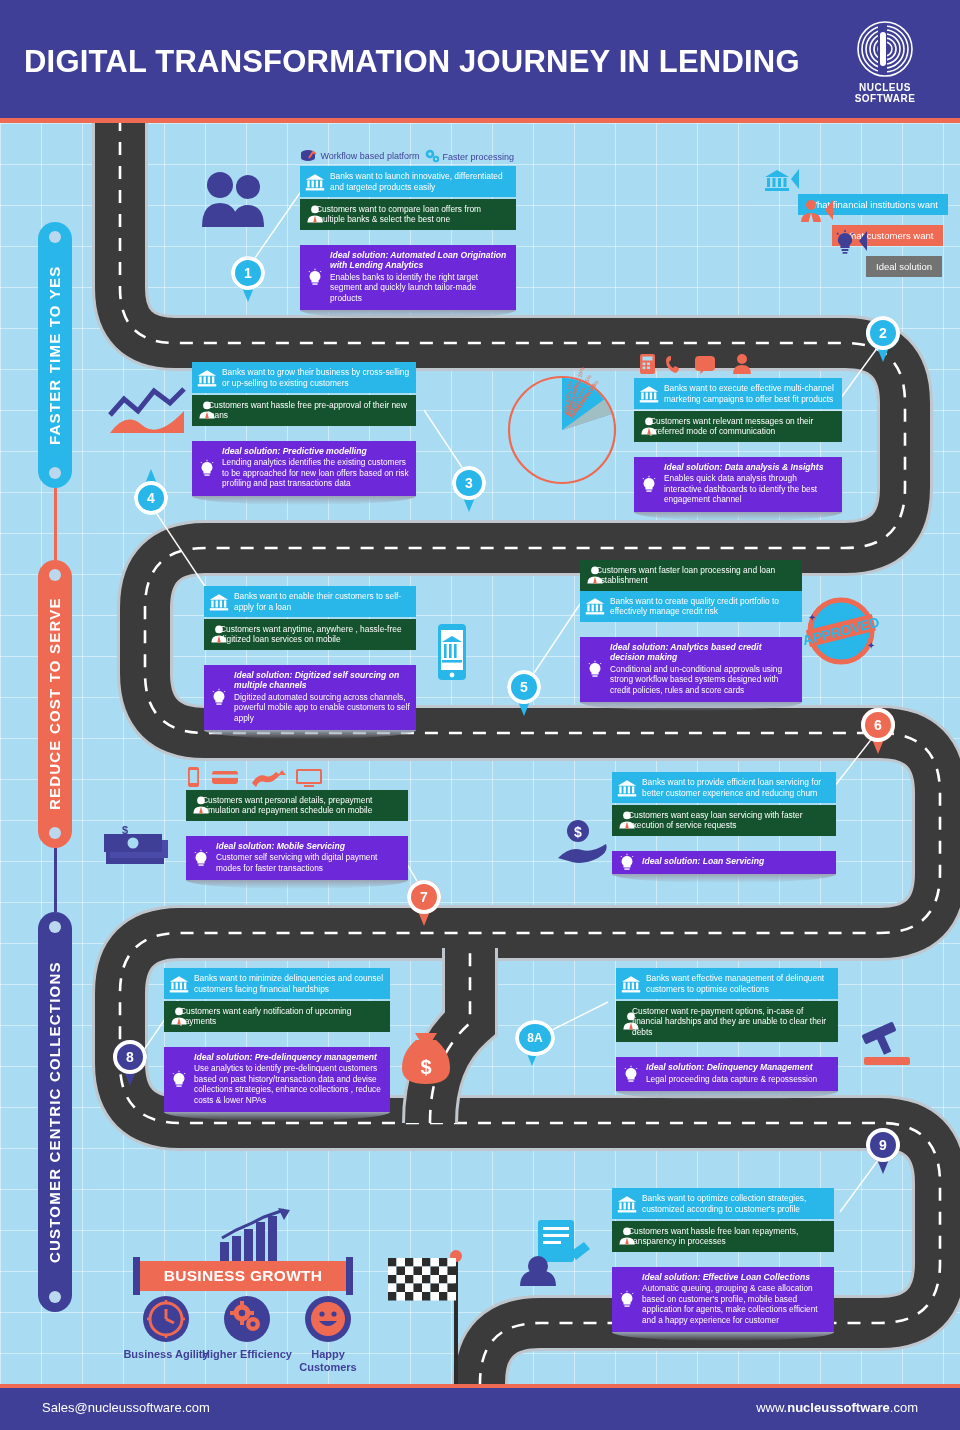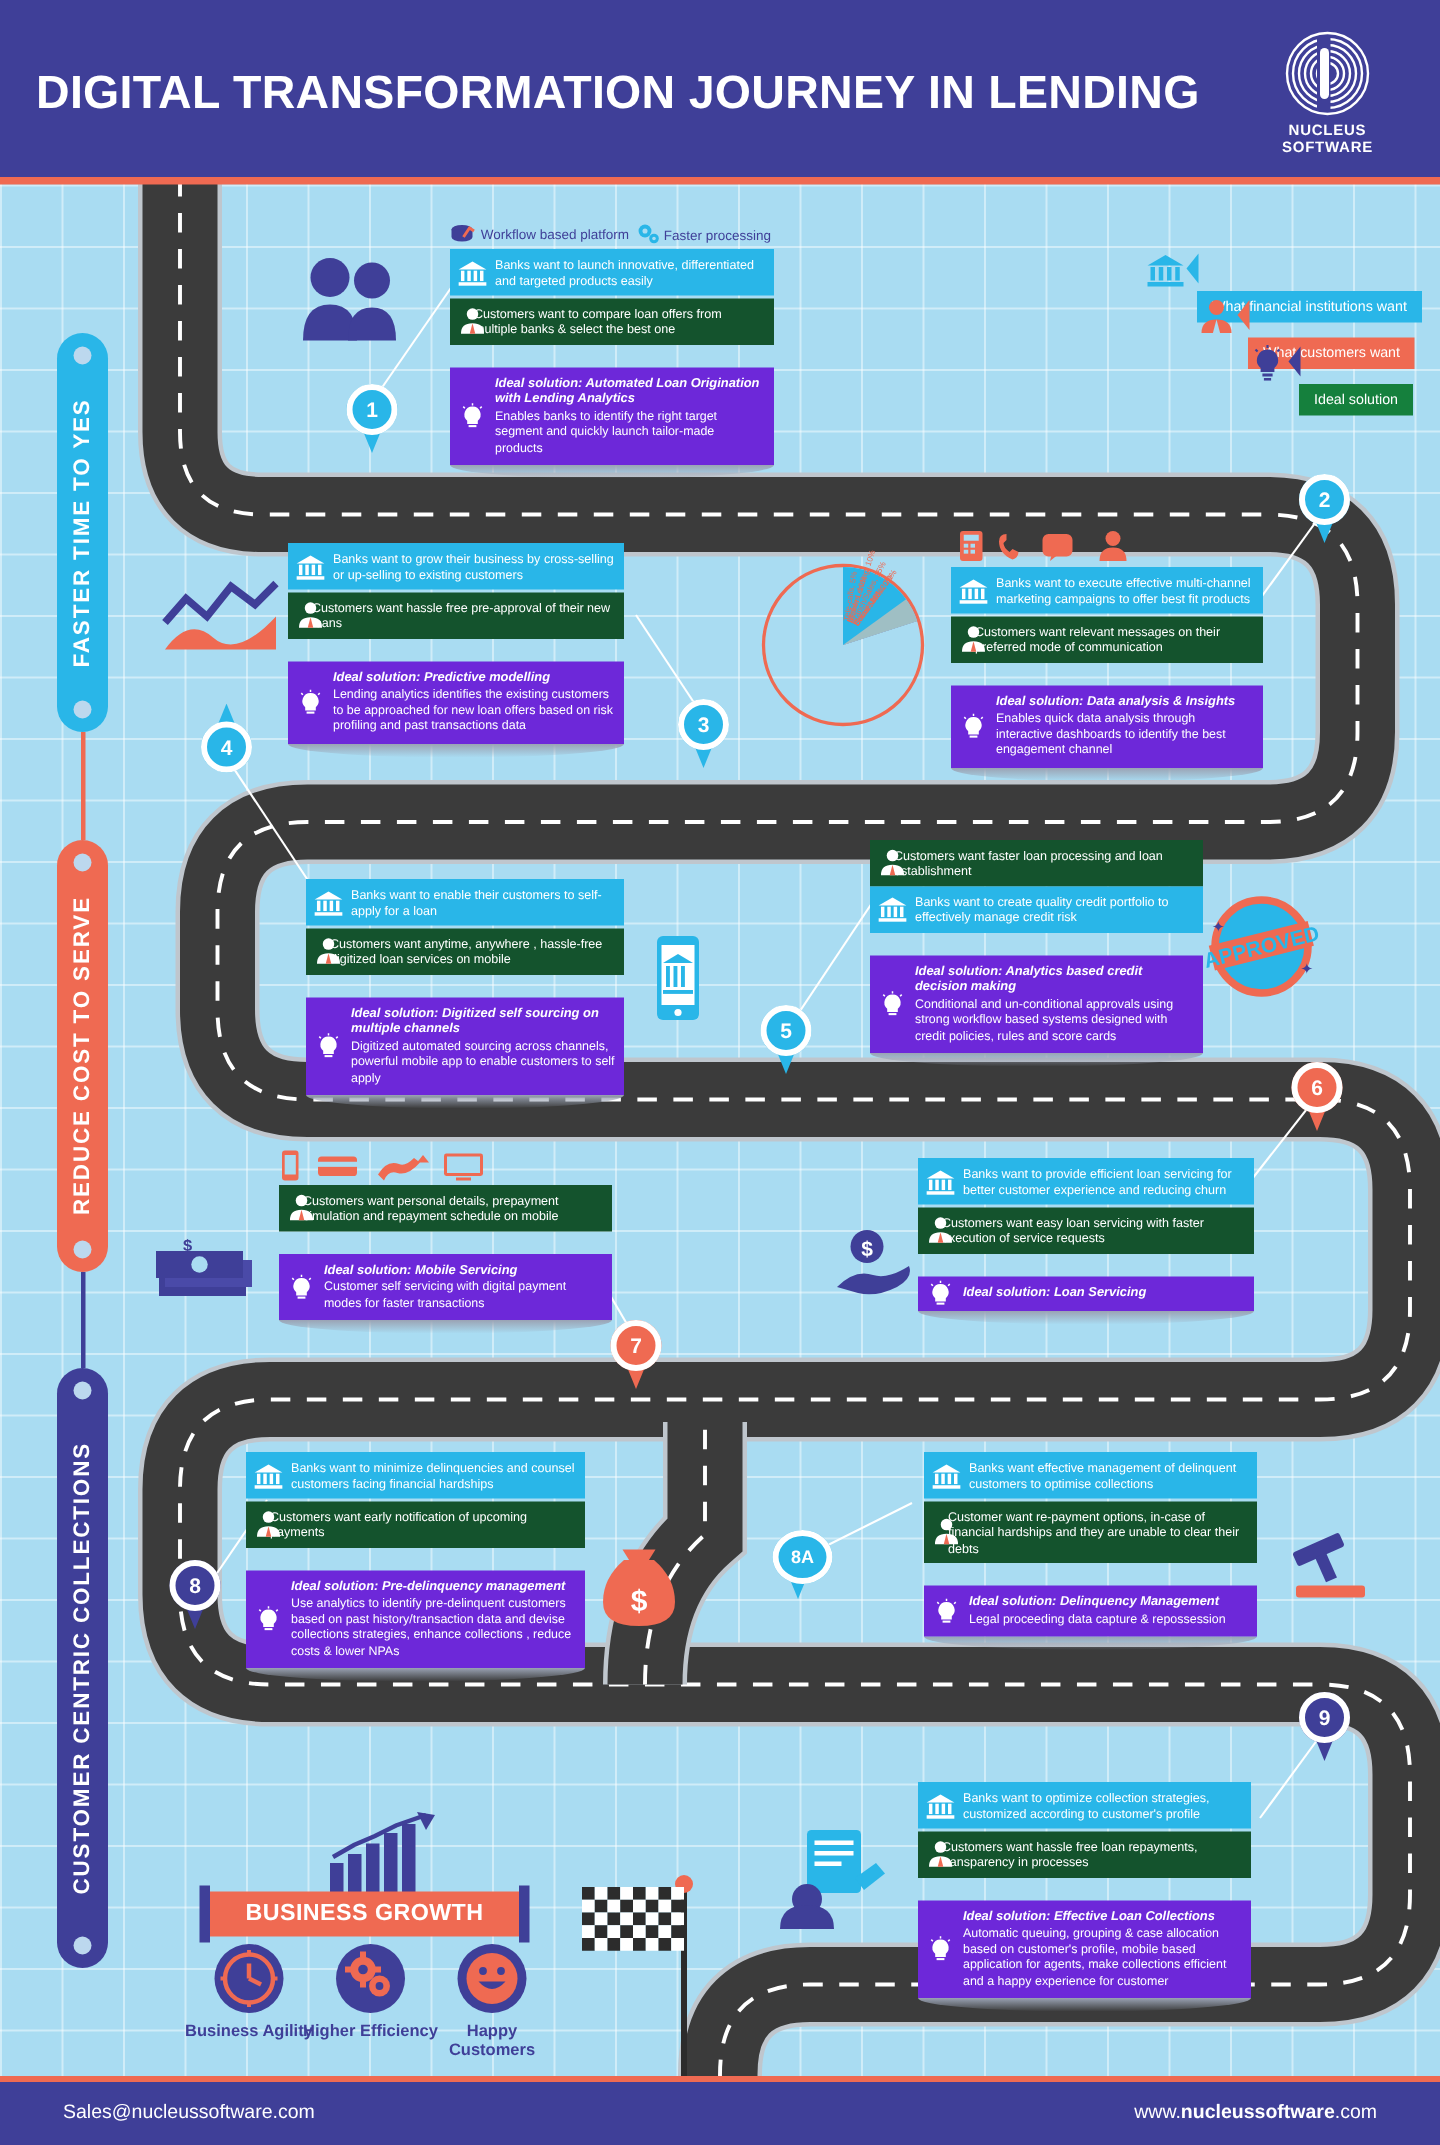--- a/index.html
+++ b/index.html
@@ -97,21 +97,21 @@
   .lg{position:relative;height:28px;margin-bottom:3px;}
   .lg .i{position:absolute;top:2px;width:26px;height:24px;}
   .lg .pillwrap{position:absolute;top:3px;height:21px;}
   .lg .pill{height:21px;line-height:21px;color:#fff;font-size:9.5px;padding:0 10px;
      display:inline-block;white-space:nowrap;margin-top:25px;}
   .lg .arrow{position:absolute;top:0;width:0;height:0;border-top:10.5px solid transparent;border-bottom:10.5px solid transparent;}
   #lg1 .i{left:0;} #lg1 .pillwrap{left:34px;} #lg1 .pill{background:#29b6e8;}
   #lg1 .arrow{left:-7px;border-right:8px solid #29b6e8;}
   #lg2 .i{left:34px;} #lg2 .pillwrap{left:68px;} #lg2 .pill{background:#ef6a52;}
   #lg2 .arrow{left:-7px;border-right:8px solid #ef6a52;}
-  #lg3 .i{left:68px;} #lg3 .pillwrap{left:102px;} #lg3 .pill{background:#15803d;}
+  #lg3 .i{left:68px;} #lg3 .pillwrap{left:102px;} #lg3 .pill{background:#737373;}
   #lg3 .arrow{left:-7px;border-right:8px solid #3f3f98;}
   
   .chip{position:absolute;z-index:15;font-size:9px;color:#3f3f98;white-space:nowrap;}
   .connector{position:absolute;z-index:13;}
   #approved{position:absolute;left:797px;top:596px;width:88px;height:70px;z-index:15;}
   #bg-banner{position:absolute;left:140px;top:1261px;width:206px;height:30px;background:#ef6a52;z-index:15;
      display:flex;align-items:center;justify-content:center;color:#fff;font-weight:bold;font-size:15.5px;letter-spacing:.3px;}
   #bg-banner:before,#bg-banner:after{content:"";position:absolute;top:-4px;width:7px;height:38px;background:#3f3f98;}
   #bg-banner:before{left:-7px;} #bg-banner:after{right:-7px;}
   .benefit{position:absolute;z-index:15;width:92px;text-align:center;top:1296px;}

